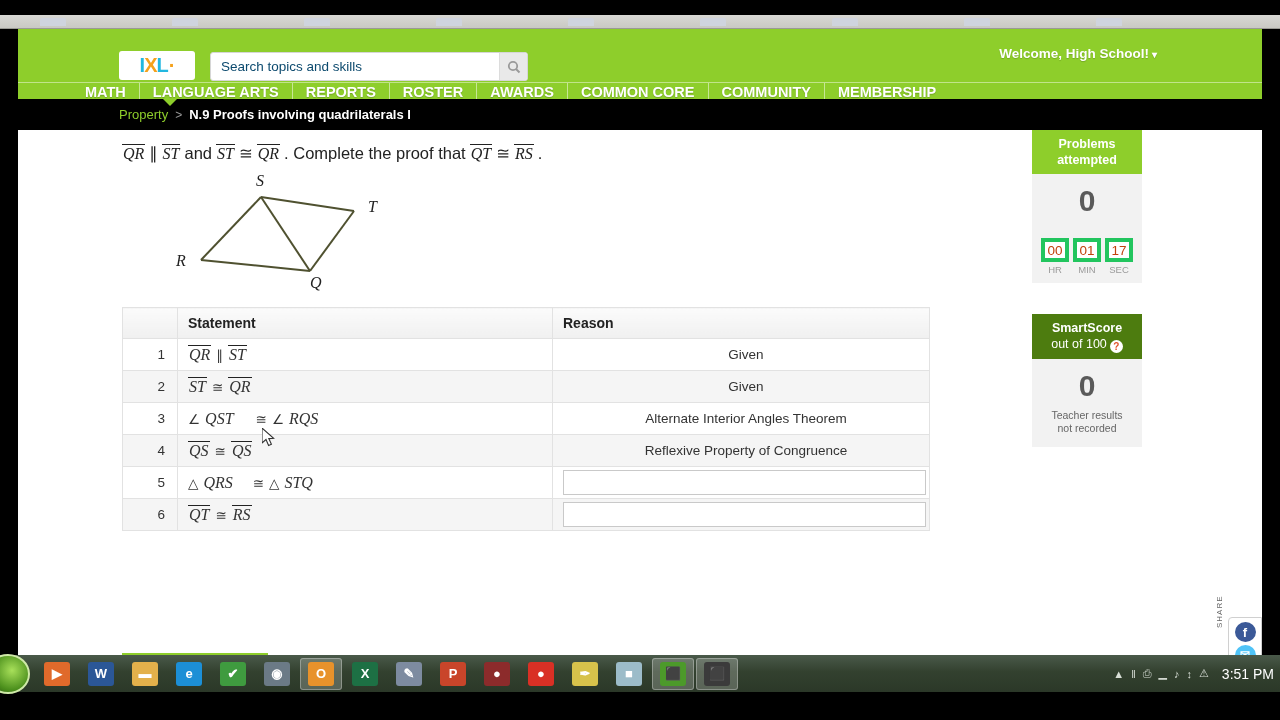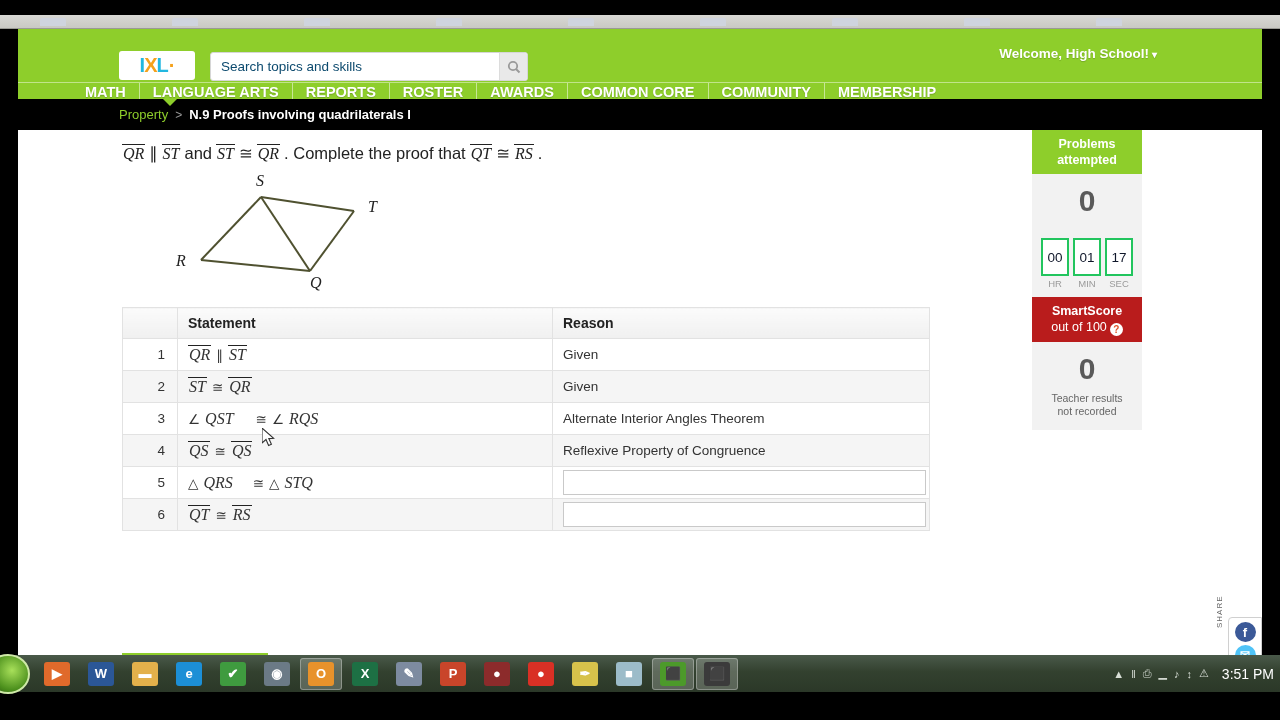--- a/index.html
+++ b/index.html
@@ -137,51 +137,51 @@
     height: 31px;
     font: bold 14px "Liberation Sans", sans-serif;
     color: #222; text-align: left; padding-left: 10px;
   }
   #proof-table thead th.c-num { width: 55px; }
   #proof-table thead th.c-stmt { width: 375px; }
   #proof-table tbody td { height: 32px; }
   #proof-table tbody tr.alt td { background: #f5f5f5; }
   td.c-num { width: 55px; text-align: right; padding-right: 12px; color: #444; }
   td.c-stmt { padding-left: 10px; }
-  td.c-reason { padding-left: 10px; color: #333; font-size: 14px; }
+  td.c-reason { padding-left: 10px; color: #333; font-size: 14px; text-align: center; }
   .reason-input {
     width: 363px; height: 25px;
     background: #fff; border: 1px solid #c9c9c9;
     display: block;
   }
 
   
   #scorepanel {
     position: absolute; left: 1014px; top: 0;
     width: 110px;
   }
   .sp-head {
     text-align: center; color: #fff;
     font: bold 12.5px "Liberation Sans", sans-serif;
     line-height: 16px; padding: 6px 0;
   }
   .sp-head.green { background: #8ece2b; }
   .sp-head.blue  { background: #29aede; }
-  .sp-head.red   { background: #b91c1c; }
+  .sp-head.red   { background: #4d7c0f; margin-top: 31px; }
   .sp-head .sub  { font-weight: normal; font-size: 12.5px; }
   .sp-body {
     background: #f2f2f2; text-align: center;
     padding: 10px 0 12px;
   }
   .sp-big { font: bold 30px "Liberation Sans", sans-serif; color: #5a5a5a; }
   .timer { display: flex; justify-content: center; gap: 4px; padding-top: 8px;}
   .timer .tbox {
-    width: 28px; height: 38px; background: #fff; border: 2px solid #22c55e;
+    width: 28px; height: 24px; background: #fff; border: 4px solid #22c55e;
     display: flex; align-items: center; justify-content: center;
-    font-size: 13.5px; color: #0f172a;
+    font-size: 13.5px; color: #c2410c;
   }
   .timer-labels { display: flex; justify-content: center; gap: 4px; padding: 2px 0 8px;}
   .timer-labels span { width: 28px; text-align: center; font-size: 9.5px; color: #9a9a9a; }
   .sp-note { font-size: 10.5px; color: #666; line-height: 13px; padding-top: 6px; }
   .help-icon {
     display: inline-block; width: 13px; height: 13px; border-radius: 50%;
     background: #fff; color: #e0532a; font: bold 10px "Liberation Sans", sans-serif;
     line-height: 13px; text-align: center; vertical-align: -2px; margin-left: 3px;
   }
 

